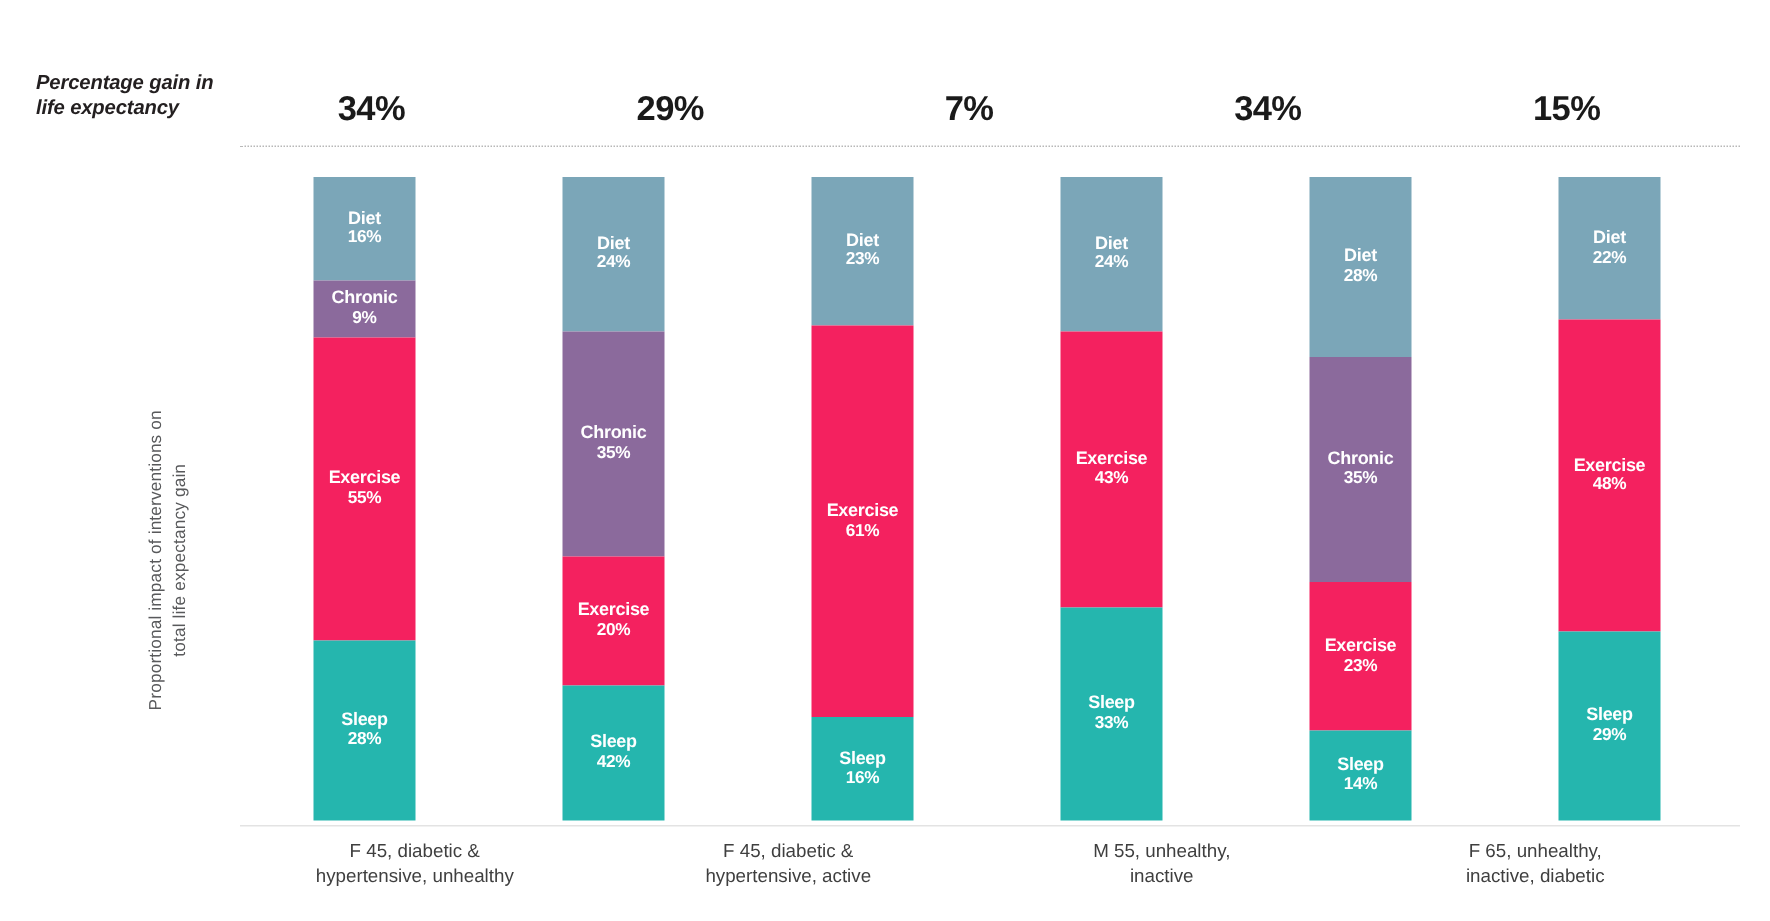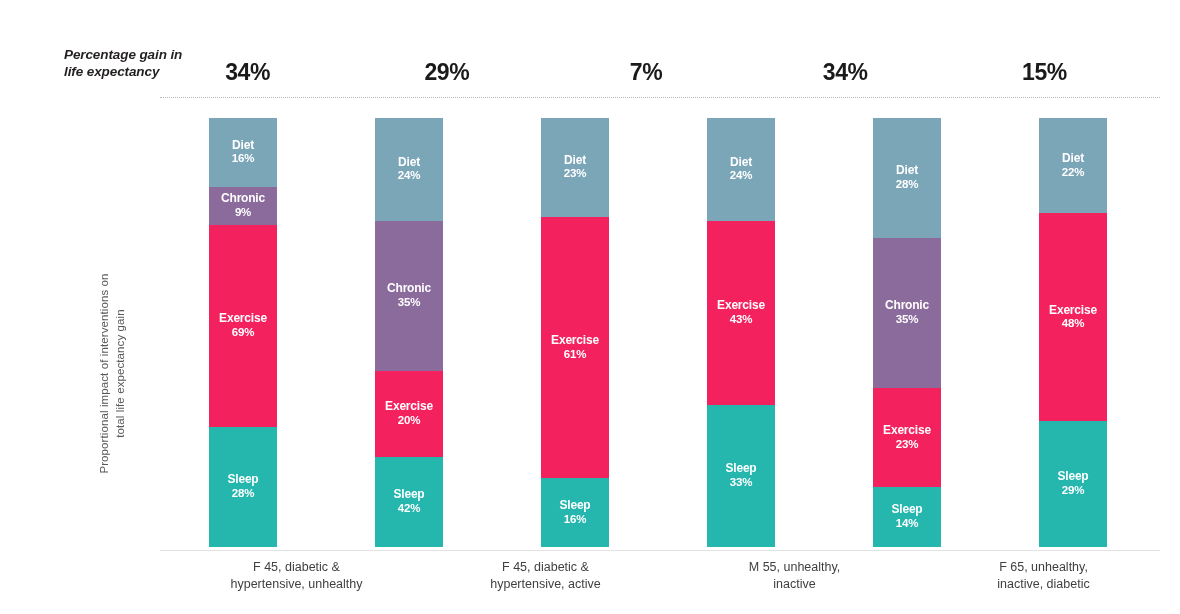--- a/index.html
+++ b/index.html
@@ -21,21 +21,20 @@
     position: absolute;
     left: 24px;
     top: 46px;
     width: 130px;
     font-size: 13.5px;
     font-weight: bold;
     font-style: italic;
     line-height: 1.28;
     color: #231f20;
     letter-spacing: -0.1px;
-    margin-left: 40px;
   }
 
   
   .header-row {
     position: absolute;
     left: 148px;
     top: 52px;
     width: 996px;
     height: 40px;
     display: flex;
@@ -127,21 +126,21 @@
     left: 160px;
     top: 550px;
     width: 1000px;
     height: 1px;
     background: #e3e3e3;
   }
 
   
   .xlabels {
     position: absolute;
-    left: 172px;
+    left: 152px;
     top: 559px;
     width: 996px;
     display: flex;
   }
   .xlabel {
     flex: 1 1 0;
     text-align: center;
     font-size: 12.5px;
     line-height: 1.35;
     color: #3f3f3f;
@@ -175,21 +174,21 @@
         <div class="seg" style="background: rgb(123, 166, 184); flex: 0.16 1 0px;">
           <div class="seg-name">Diet</div>
           <div class="seg-val">16%</div>
         </div>
         <div class="seg" style="background: rgb(139, 106, 156); flex: 0.09 1 0px;">
           <div class="seg-name">Chronic</div>
           <div class="seg-val">9%</div>
         </div>
         <div class="seg" style="background: rgb(244, 33, 95); flex: 0.47 1 0px;">
           <div class="seg-name">Exercise</div>
-          <div class="seg-val">69%</div>
+          <div class="seg-val">55%</div>
         </div>
         <div class="seg" style="background: rgb(37, 182, 174); flex: 0.28 1 0px;">
           <div class="seg-name">Sleep</div>
           <div class="seg-val">28%</div>
         </div>
       </div>
     </div>
     <div class="bar-col">
       <div class="bar">
         <div class="seg" style="background: rgb(123, 166, 184); flex: 0.24 1 0px;">

